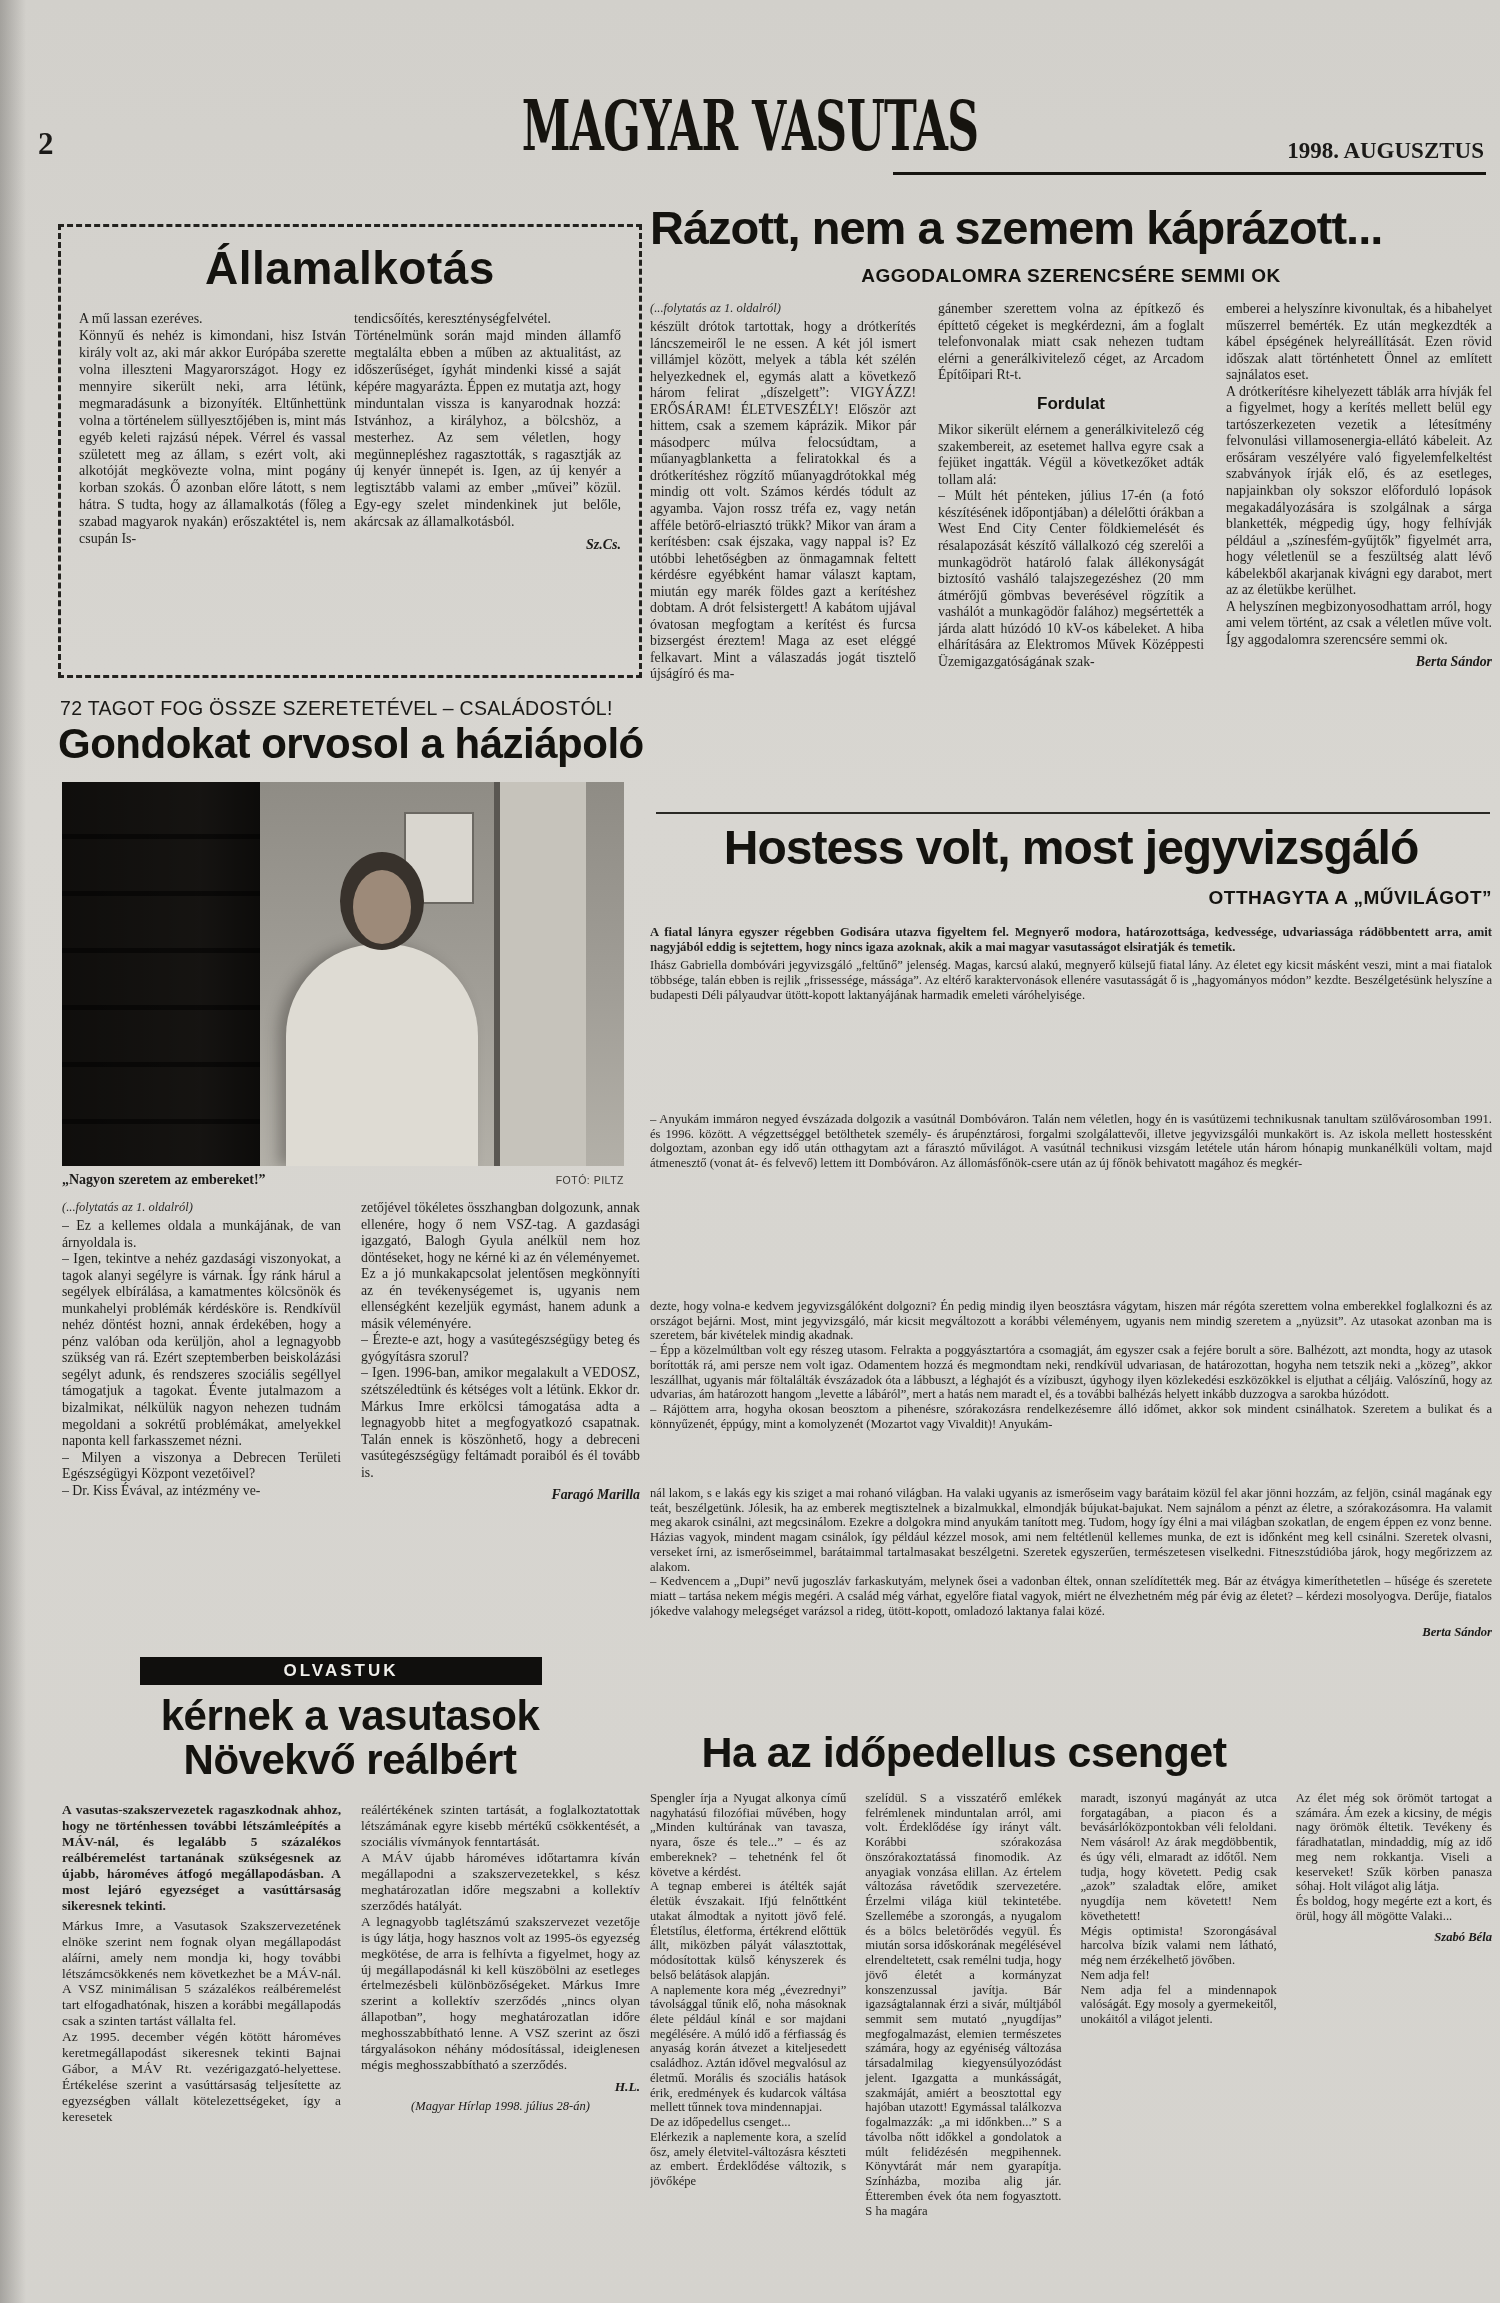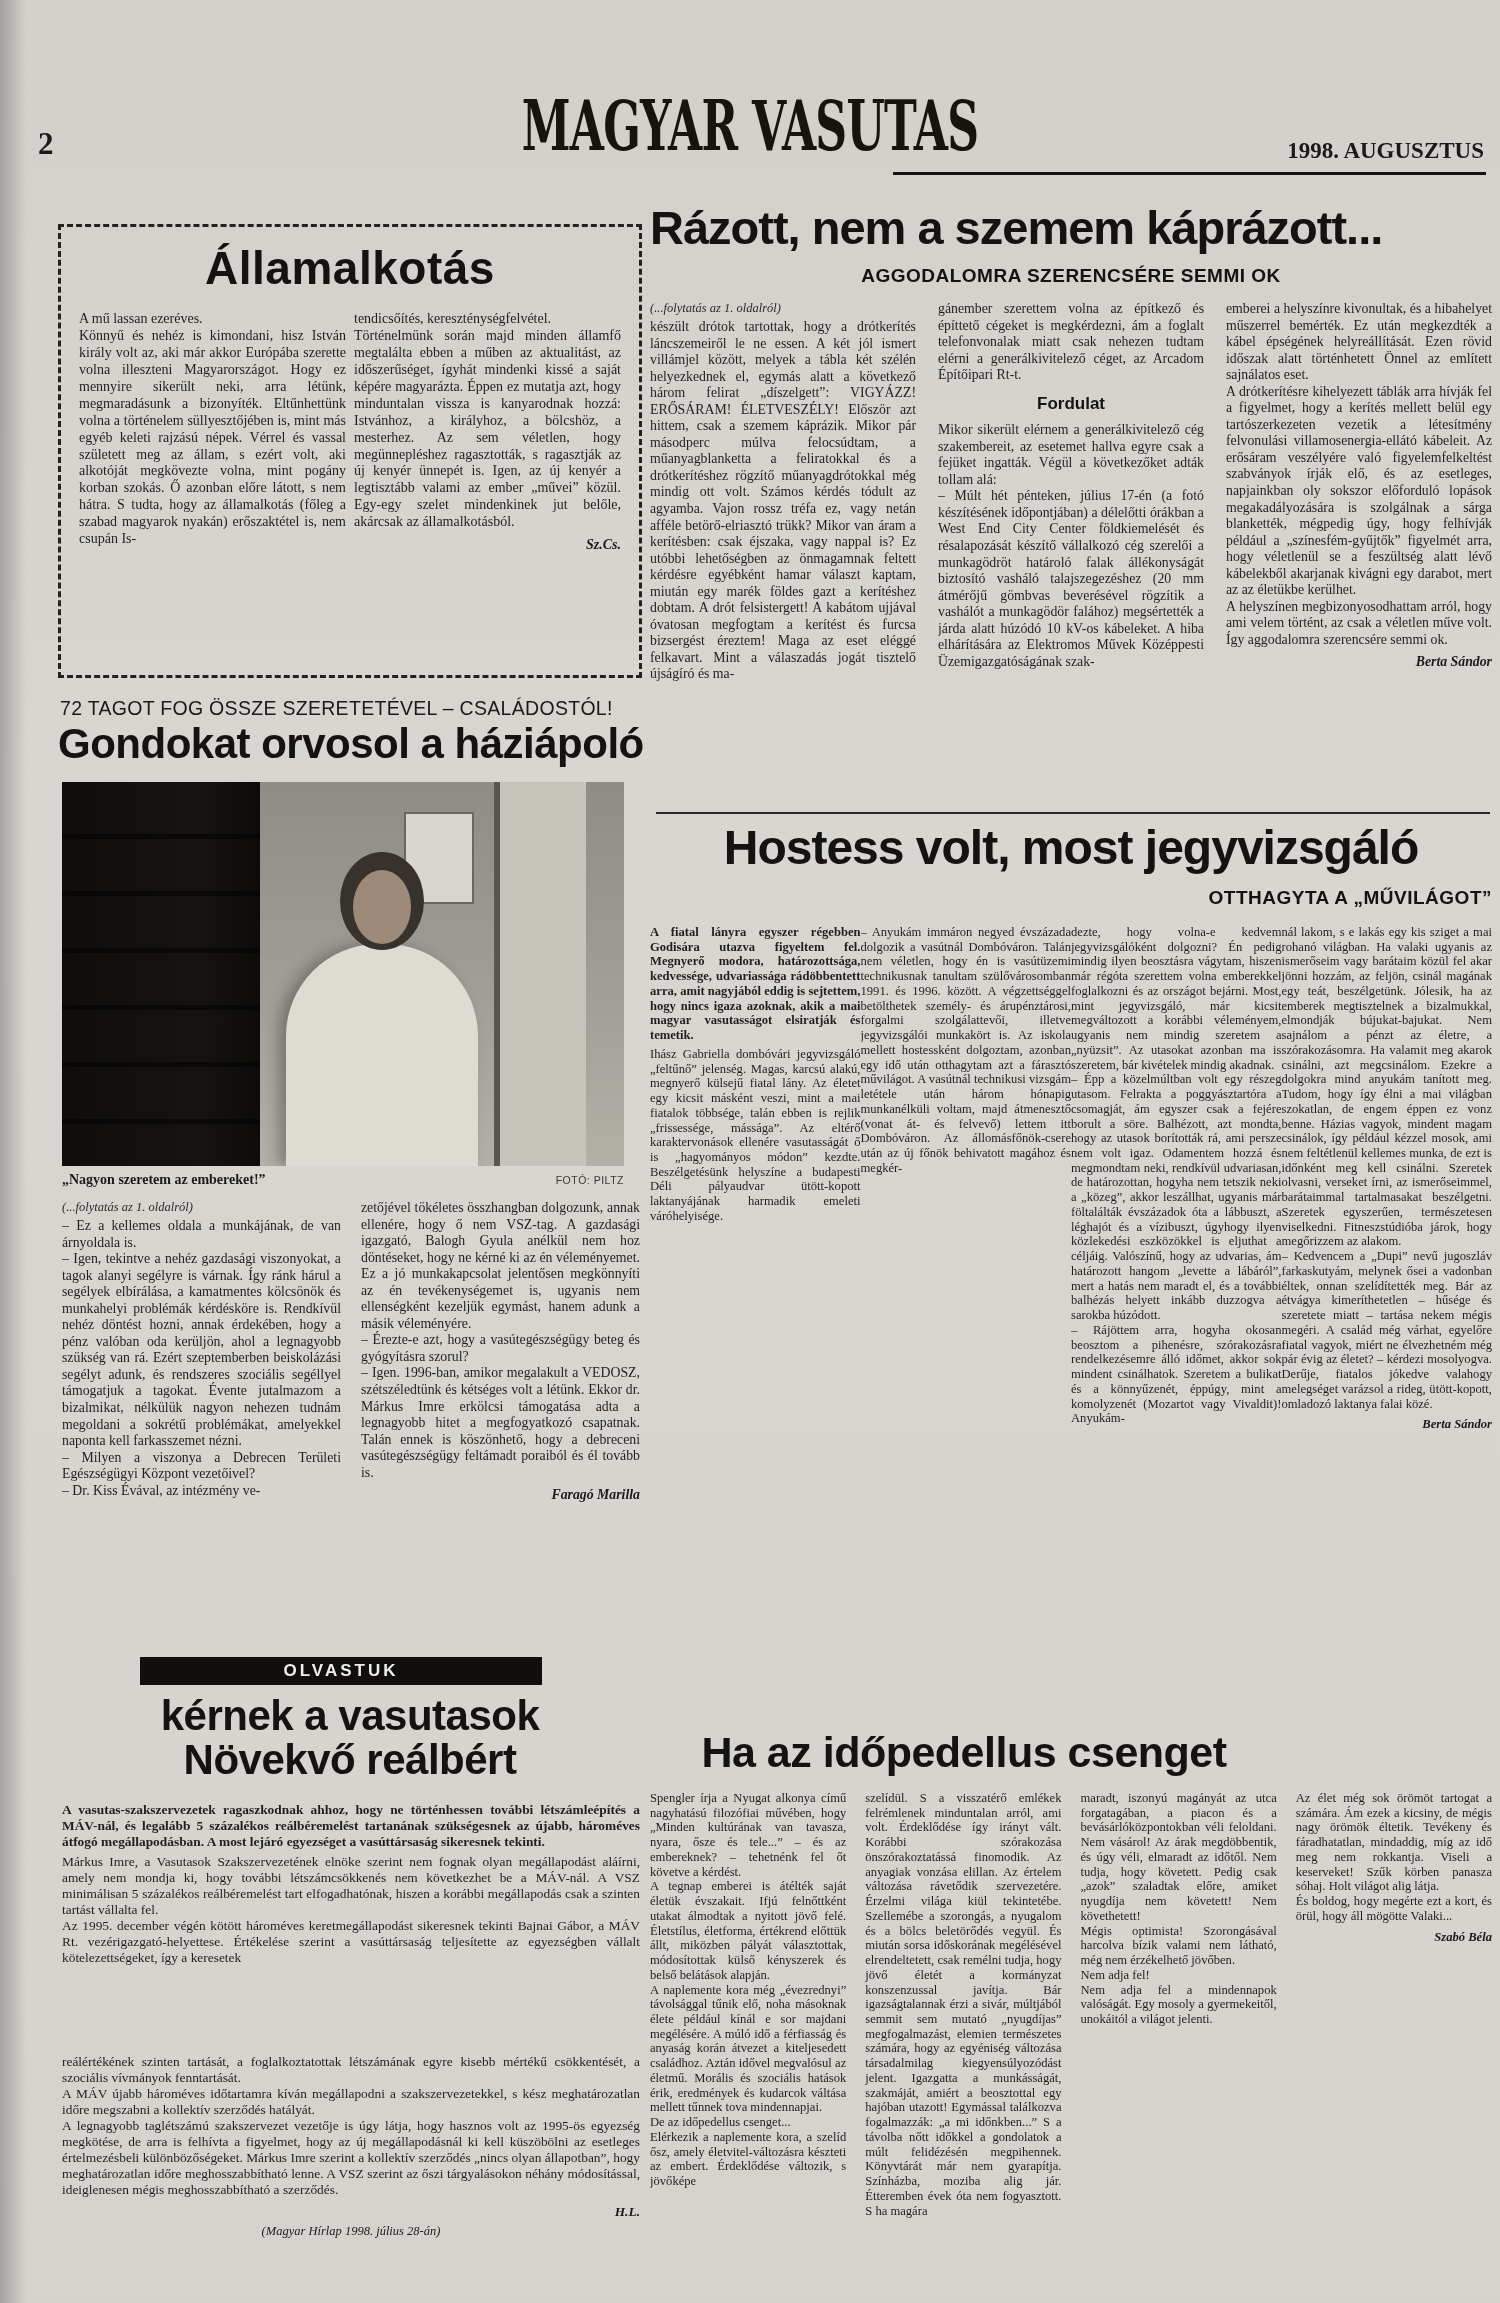--- a/index.html
+++ b/index.html
@@ -65,30 +65,30 @@
     display: flex; justify-content: space-between; align-items: baseline; }
   .caption { font-weight: bold; font-size: 14px; }
   .credit { font-family: "Liberation Sans", sans-serif; font-size: 10.5px; color: #3a3834; letter-spacing: .5px; }
   .haziapolo-cols { position: absolute; left: 62px; top: 1200px; width: 578px; height: 450px;
     display: flex; gap: 20px; font-size: 13.8px; line-height: 1.2; }
 
   
   .hostess { position: absolute; left: 650px; top: 820px; width: 842px; }
   .hostess-hl { text-align: center; font-size: 48px; letter-spacing: -1px; }
   .hostess-sub { text-align: right; font-size: 19px; letter-spacing: .5px; margin-top: 12px; }
-  .hostess-cols { display: flex; margin-top: 16px; height: 748px; font-size: 12.6px; line-height: 1.17; }
+  .hostess-cols { display: flex; margin-top: 16px; height: 748px; font-size: 12.6px; line-height: 1.17; flex-direction: column; }
 
   
   .olvastuk-bar { position: absolute; left: 140px; top: 1657px; width: 402px; height: 28px;
     background: #100f0d; color: #efeeea; display: flex; align-items: center; justify-content: center;
     font-family: "Liberation Sans", sans-serif; font-weight: bold; font-size: 17px; letter-spacing: 3px; }
   .realber-hl { position: absolute; left: 58px; top: 1694px; width: 584px; text-align: center;
     font-size: 42px; line-height: 1.04; letter-spacing: -.5px; }
   .realber-cols { position: absolute; left: 62px; top: 1802px; width: 578px; height: 484px;
-    display: flex; gap: 20px; font-size: 13.4px; line-height: 1.19; flex-direction: column; }
+    display: flex; gap: 20px; font-size: 13.4px; line-height: 1.19; }
   .source-line { display: block; text-align: center; font-style: italic; font-size: 12.5px; margin-top: 4px; }
 
   
   .ido { position: absolute; left: 650px; top: 1728px; width: 842px; }
   .ido-hl { width: 628px; text-align: center; font-size: 43px; letter-spacing: -.5px; }
   .ido-cols { display: flex; gap: 19px; margin-top: 14px; height: 545px; font-size: 12.6px; line-height: 1.17; }
 </style>
 </head>
 <body>
 

